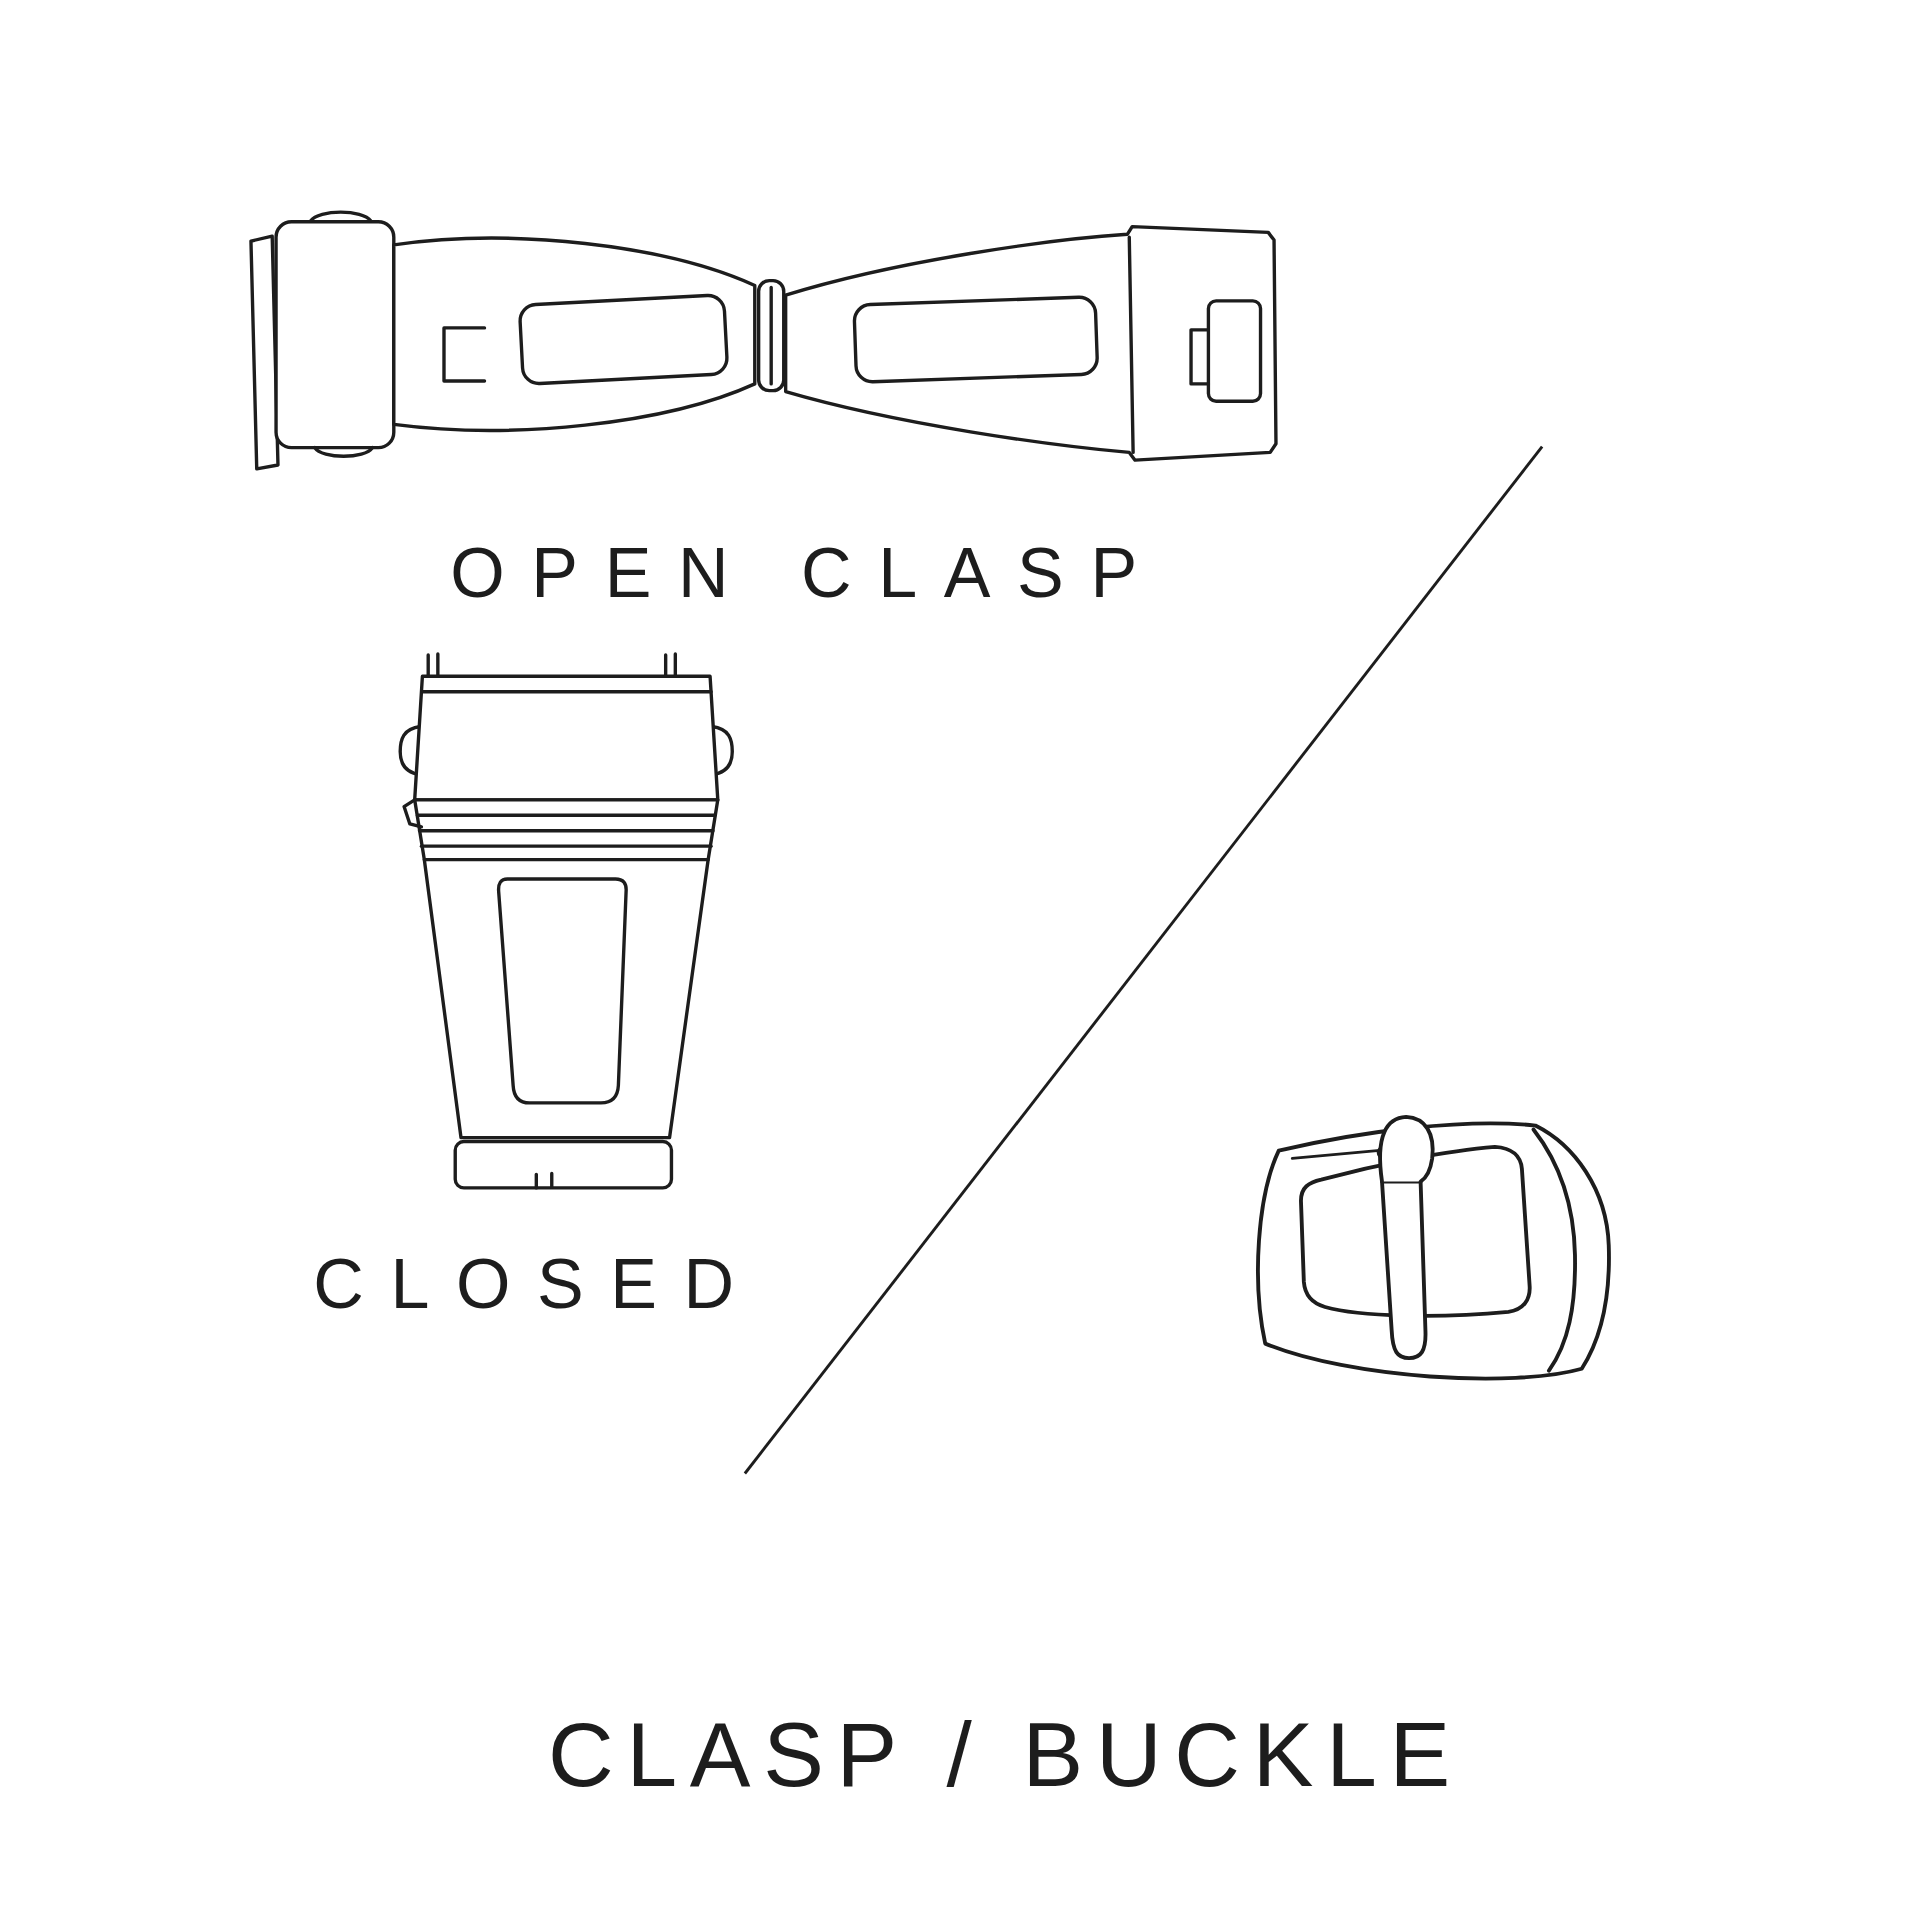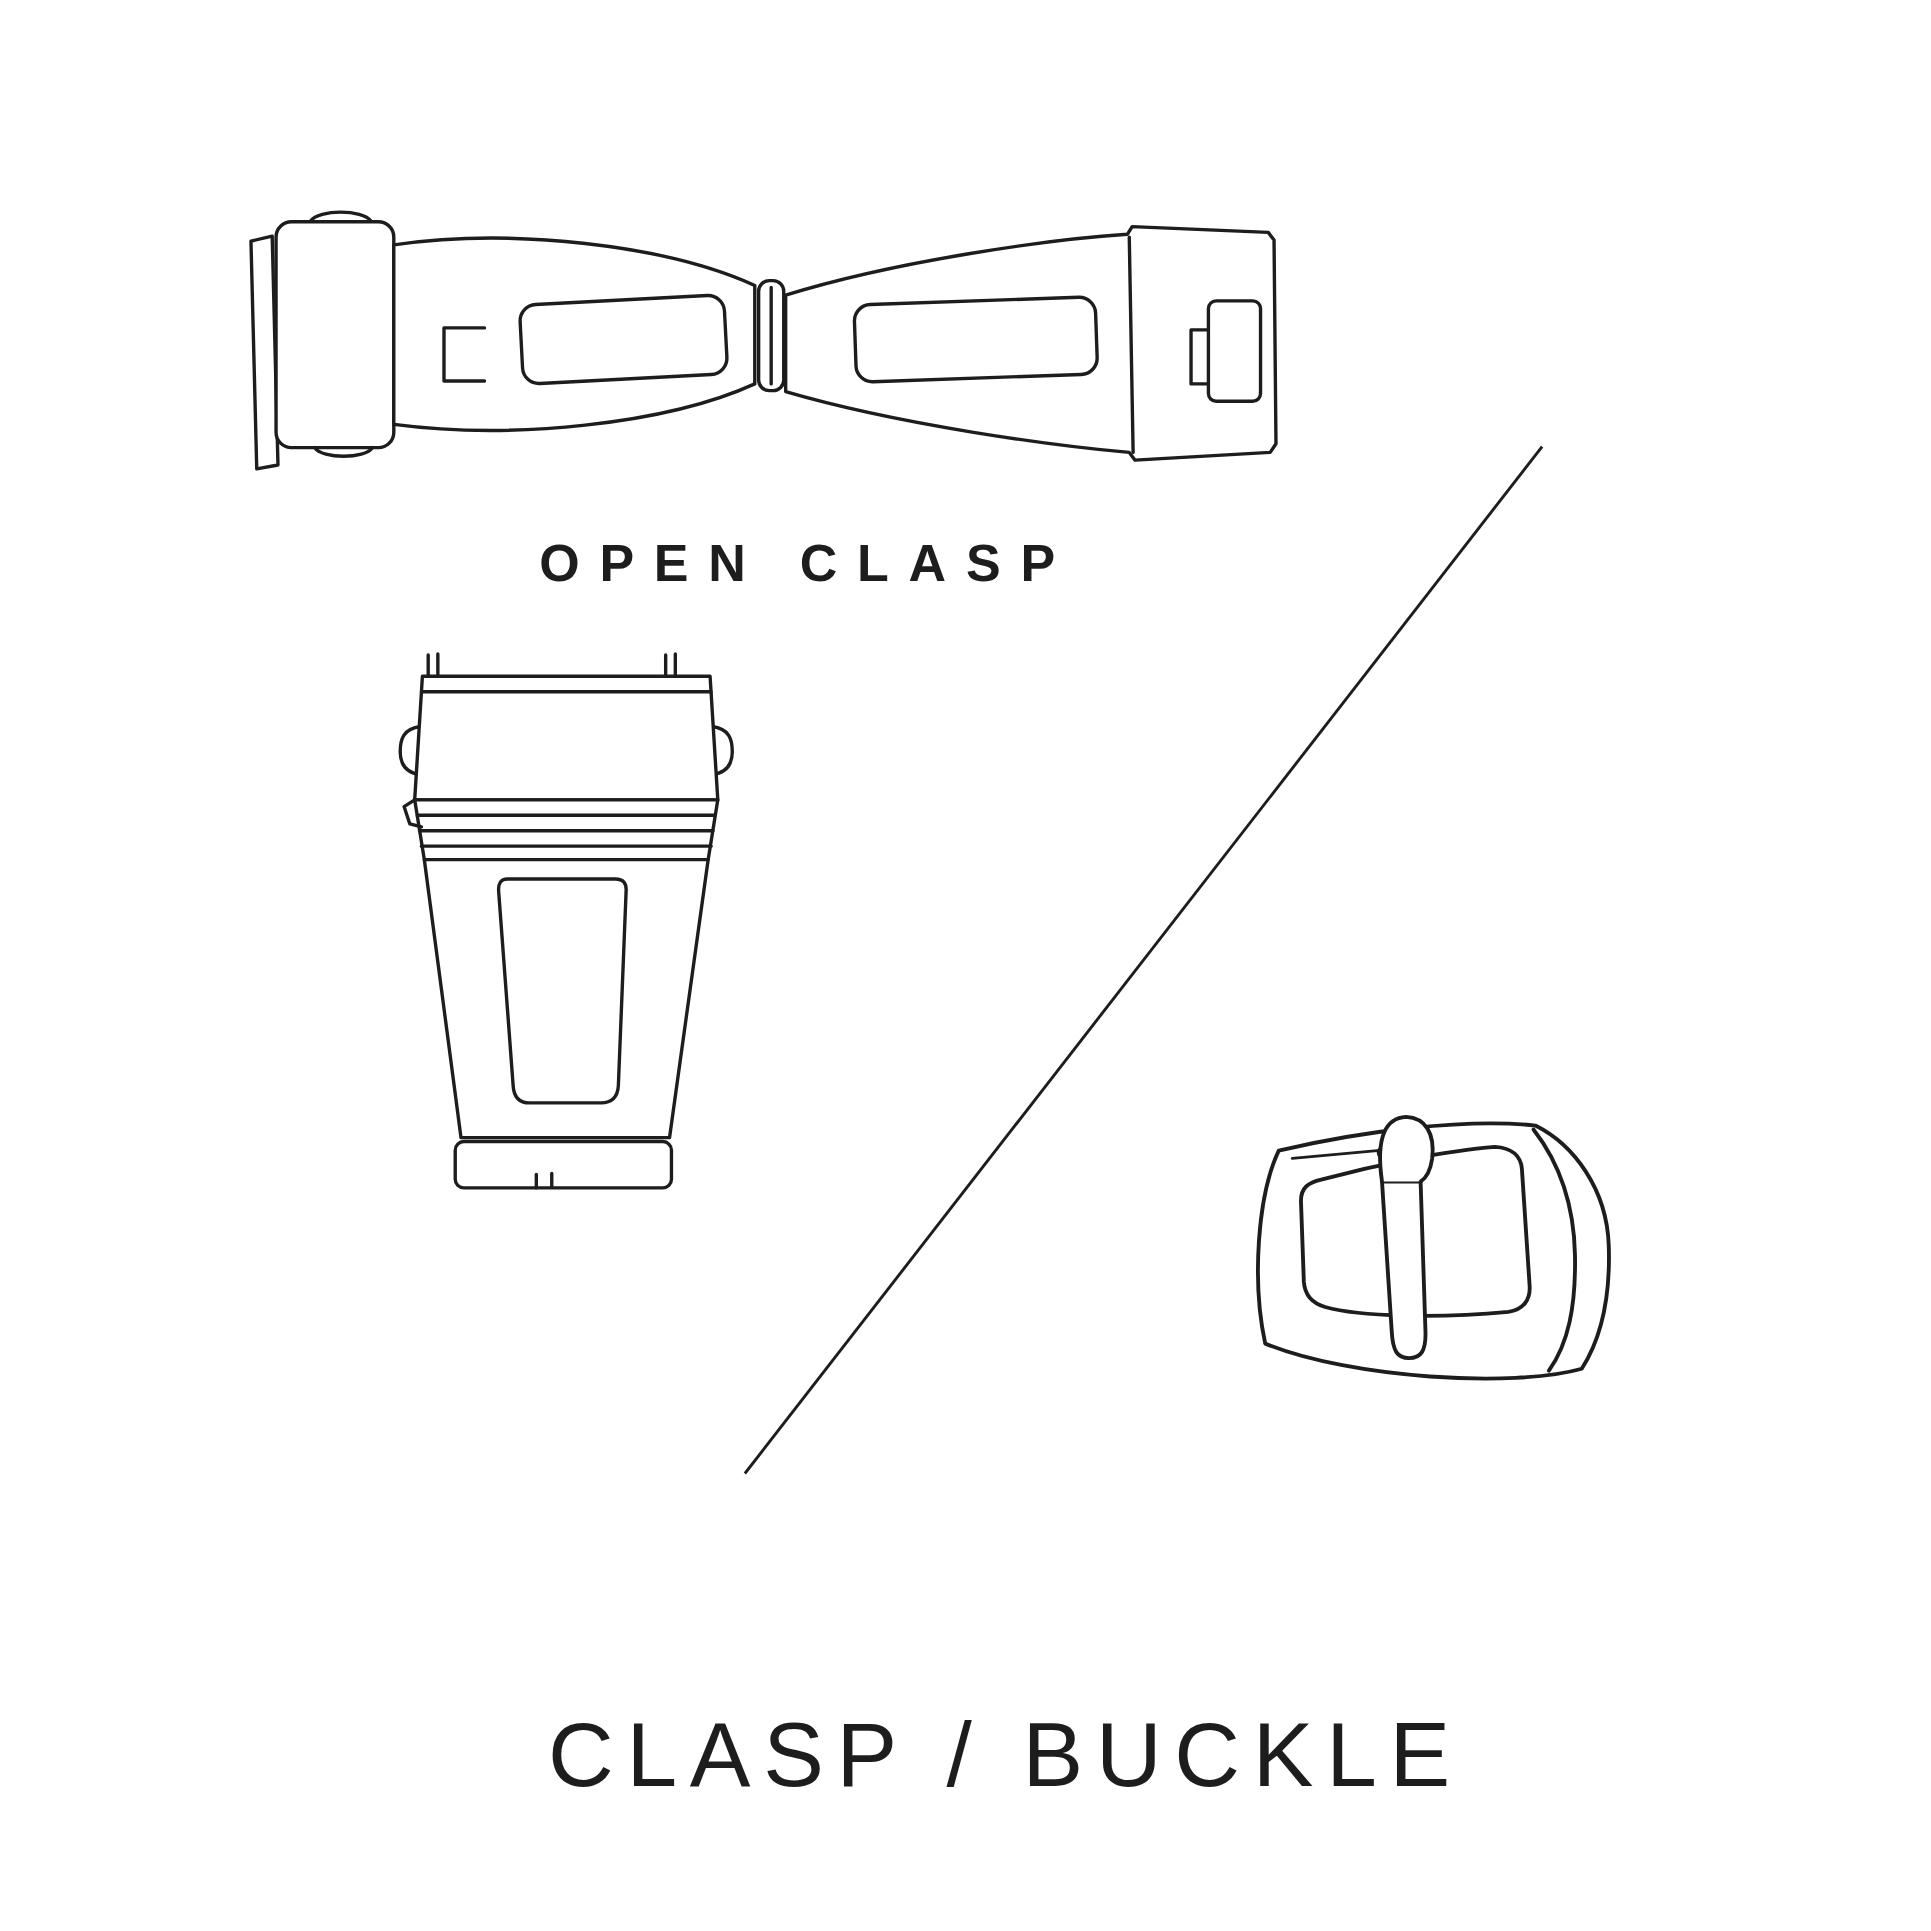--- a/index.html
+++ b/index.html
@@ -8,22 +8,22 @@
     position:relative;
     background:var(--bg, #ffffff);
     color:var(--ink, #1d1d1d);
     font-family:"Liberation Sans", sans-serif;
     overflow:hidden;
   }
   .canvas { position:absolute; inset:0; }
   .art, .divider { position:absolute; color:var(--ink,#1d1d1d); }
   .label {
     position:absolute;
-    font-size:52px;
-    font-weight:700;
+    font-size:70px;
+    font-weight:400;
     letter-spacing:0.38em;
     text-align:center;
     color:var(--ink,#1d1d1d);
     white-space:nowrap;
   }
   .label.open   { left:324px;  top:533px;  width:966px; }
   .label.closed { left:151px;  top:1244px; width:772px;  }
   .title {
     position:absolute;
     left:0; top:1703px; width:1931px;
@@ -95,20 +95,21 @@
     <g>
       <path d="M48,218 L342,218 L302,506 L86,506 Z" fill="#ffffff"></path>
       <path d="M134,238 L246,238 Q258,238 257,251 L249,452 Q248,470 231,470 L157,470 Q141,470 140,452 L125,251 Q124,238 134,238 Z"></path>
     </g>
     <g>
       <rect x="80" y="510" width="224" height="48" rx="9" fill="#ffffff"></rect>
       <path d="M164,544 L164,558 M180,543 L180,557"></path>
     </g>
   </svg>
 
+  <div class="label closed">CLOSED</div>
 
   <svg class="art" style="left:1234px; top:1087px;" width="406" height="357" viewBox="0 0 420 370" fill="none" stroke="currentColor" stroke-width="4" stroke-linejoin="round" stroke-linecap="round">
     <g>
       <path d="M46,66 C130,46 240,32 312,40 C352,60 386,106 388,164 C390,222 378,264 360,292 C290,312 120,302 32,266 C18,202 24,112 46,66 Z" fill="#ffffff"></path>
       <path d="M310,44 C338,80 352,124 353,174 C354,228 346,266 326,294"></path>
       <path d="M90,96 C150,80 220,66 270,62 C288,63 297,72 298,85 L306,206 C307,221 299,231 284,233 C210,240 130,238 94,228 C80,224 73,215 72,202 L69,118 C69,104 77,99 90,96 Z" fill="#ffffff"></path>
     </g>
     <g stroke-width="3">
       <path d="M60,74 L148,66"></path>
       <circle cx="155" cy="68" r="6" fill="#ffffff"></circle>

